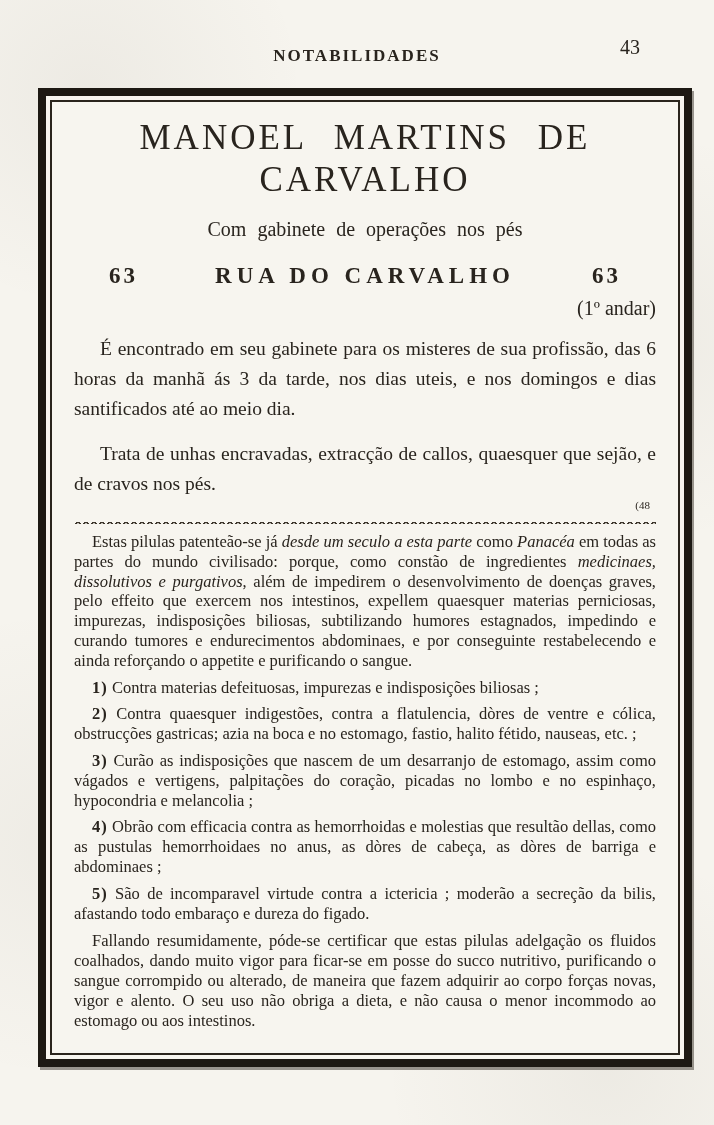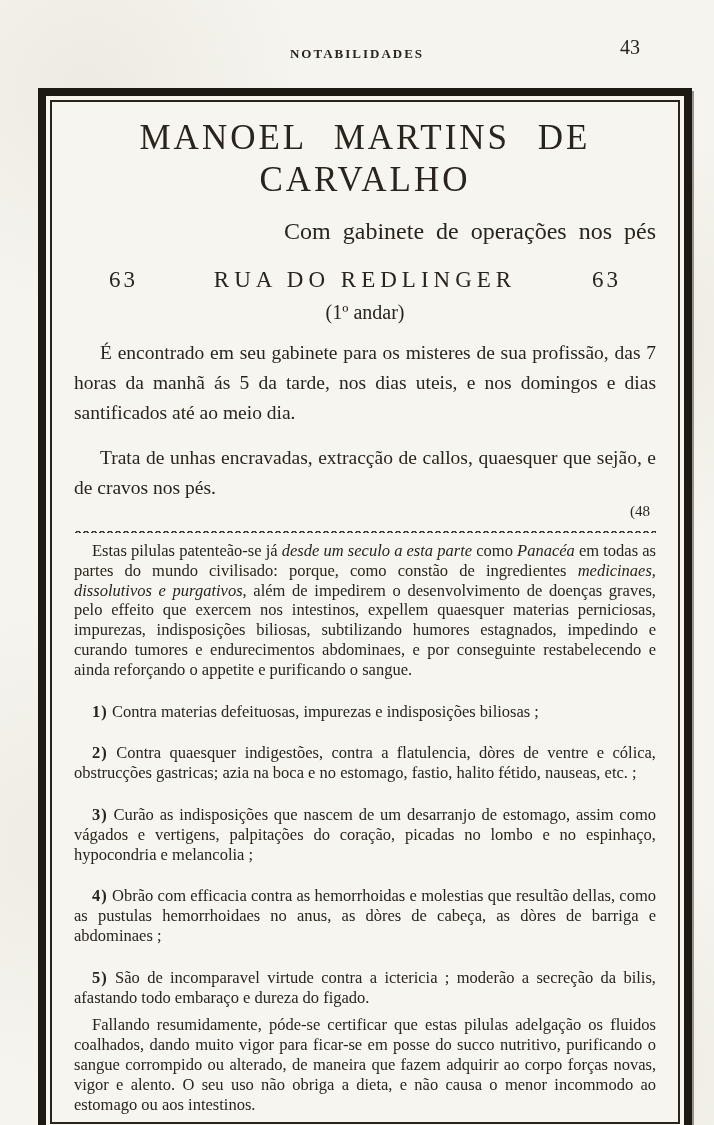--- a/index.html
+++ b/index.html
@@ -18,21 +18,21 @@
       radial-gradient(circle at 92% 30%, rgba(90,80,60,0.05), transparent 20%),
       radial-gradient(circle at 8% 75%, rgba(90,80,60,0.05), transparent 22%),
       radial-gradient(circle at 85% 95%, rgba(90,80,60,0.06), transparent 18%);
   }
 
   .running-head{
     position:relative;height:70px;
   }
   .running-title{
     position:absolute;top:46px;left:0;width:100%;
-    text-align:center;font-weight:bold;font-size:13px;letter-spacing:2px;
+    text-align:center;font-weight:bold;font-size:17px;letter-spacing:2px;
   }
   .page-number{
     position:absolute;top:36px;right:74px;font-size:20px;
   }
 
   .ad-frame{
     position:relative;
     margin-left:38px;margin-top:18px;
     width:654px;box-sizing:border-box;
     border:8px solid #1d1913;
@@ -48,38 +48,38 @@
   }
 
   .advertiser-name{
     margin-top:6px;
     text-align:center;
     font-size:35px;letter-spacing:3px;word-spacing:16px;
     font-weight:500;
     transform:scaleY(1.05);
   }
   .ad1-subtitle{
-    margin-top:20px;text-align:right;
-    font-size:24px;word-spacing:6px;
+    margin-top:20px;text-align:center;
+    font-size:20px;word-spacing:6px;
   }
   .address-line{
     margin:22px auto 0 auto;width:88%;
     display:flex;align-items:center;justify-content:space-between;
-    font-weight:normal;font-size:23px;letter-spacing:3px;
+    font-weight:bold;font-size:23px;letter-spacing:3px;
   }
   .street-name{letter-spacing:5px;}
   .floor-note{
-    margin-top:8px;text-align:center;font-size:20px;
+    margin-top:8px;text-align:right;font-size:20px;
   }
   .ad1-para{
     margin:14px 0 0 0;
     font-size:19.5px;line-height:1.55;text-align:justify;text-indent:26px;
   }
   .ref-badge{
-    text-align:right;font-size:15px;margin-top:0px;padding-right:6px;
+    text-align:right;font-size:11px;margin-top:0px;padding-right:6px;
   }
 
   .section-divider{
     height:7px;margin:6px 0 4px 0;
     background-image:radial-gradient(circle at 50% 115%, rgba(0,0,0,0) 1.6px, #3c352b 1.7px 3.1px, rgba(0,0,0,0) 3.2px);
     background-size:8px 7px;background-repeat:repeat-x;background-position:0 0;
   }
 
   .product-title{
     margin-top:12px;text-align:center;
@@ -90,21 +90,21 @@
     font-weight:bold;font-size:45px;letter-spacing:4px;
     transform:scaleX(0.78) scaleY(1.08);
     color:#221d17;
   }
 
   .body-para{
     margin:8px 0 0 0;
     font-size:16.5px;line-height:1.2;text-align:justify;text-indent:18px;
   }
   .remedy-item{
-    margin:22px 0 0 0;
+    margin:7px 0 0 0;
     font-size:16.5px;line-height:1.2;text-align:justify;text-indent:18px;
   }
   .item-number{font-weight:bold;letter-spacing:1px;}
   .seg-italic{font-style:italic;}
 </style>
 </head>
 <body>
 
 <div class="running-head">
   <div class="running-title">NOTABILIDADES</div>
@@ -112,26 +112,26 @@
 </div>
 
 <div class="ad-frame">
   <div class="ad-frame-inner">
 
     <div class="advertiser-name">MANOEL MARTINS DE CARVALHO</div>
     <div class="ad1-subtitle">Com gabinete de operações nos pés</div>
 
     <div class="address-line">
       <span>63</span>
-      <span class="street-name">RUA DO REDLINGER</span>
+      <span class="street-name">RUA DO CARVALHO</span>
       <span>63</span>
     </div>
     <div class="floor-note">(1º andar)</div>
 
-    <p class="ad1-para">É encontrado em seu gabinete para os misteres de sua profissão, das 7 horas da manhã ás 5 da tarde, nos dias uteis, e nos domingos e dias santificados até ao meio dia.</p>
+    <p class="ad1-para">É encontrado em seu gabinete para os misteres de sua profissão, das 6 horas da manhã ás 3 da tarde, nos dias uteis, e nos domingos e dias santificados até ao meio dia.</p>
     <p class="ad1-para">Trata de unhas encravadas, extracção de callos, quaesquer que sejão, e de cravos nos pés.</p>
     <div class="ref-badge">(48</div>
 
     <div class="section-divider"></div>
 
 
     <p class="body-para"><span>Estas pilulas patenteão-se já </span><span class="seg-italic">desde um seculo a esta parte</span><span> como </span><span class="seg-italic">Panacéa</span><span> em todas as partes do mundo civilisado: porque, como constão de ingredientes </span><span class="seg-italic">medicinaes, dissolutivos e purgativos</span><span>, além de impedirem o desenvolvimento de doenças graves, pelo effeito que exercem nos intestinos, expellem quaesquer materias perniciosas, impurezas, indisposições biliosas, subtilizando humores estagnados, impedindo e curando tumores e endurecimentos abdominaes, e por conseguinte restabelecendo e ainda reforçando o appetite e purificando o sangue.</span></p>
 
     <p class="remedy-item"><span class="item-number">1)</span><span> Contra materias defeituosas, impurezas e indisposições biliosas ;</span></p>
     <p class="remedy-item"><span class="item-number">2)</span><span> Contra quaesquer indigestões, contra a flatulencia, dòres de ventre e cólica, obstrucções gastricas; azia na boca e no estomago, fastio, halito fétido, nauseas, etc. ;</span></p>

